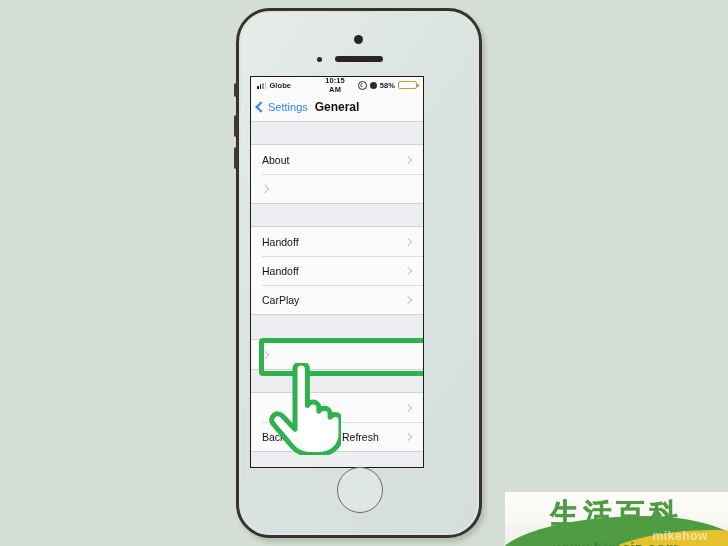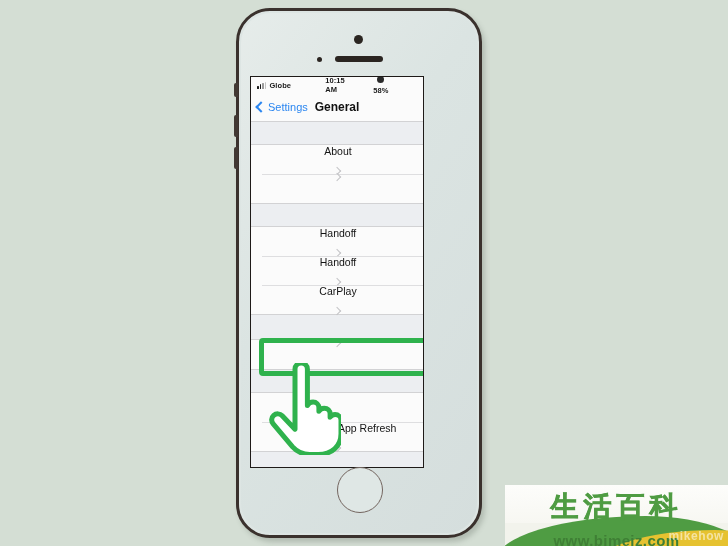--- a/index.html
+++ b/index.html
@@ -117,24 +117,24 @@
   }
   #status-bar-left { display: flex; align-items: center; gap: 3px; width: 70px; }
   #signal-bars-icon { display: flex; align-items: flex-end; gap: 1px; height: 7px; }
   #signal-bars-icon i {
     display: block; width: 1.6px; background: #1a1a1a; border-radius: 0.5px;
   }
   #signal-bars-icon i:nth-child(1) { height: 3px; }
   #signal-bars-icon i:nth-child(2) { height: 4.5px; }
   #signal-bars-icon i:nth-child(3) { height: 6px; background:#9a9a9a; }
   #signal-bars-icon i:nth-child(4) { height: 7px; background:#c4c4c4; }
-  #status-bar-center { flex: 1; }
+  #status-bar-center { flex: 1; text-align: center; }
   #status-bar-right {
     width: 74px; display: flex; align-items: center;
-    justify-content: flex-end; gap: 3px; flex-direction: column;
+    justify-content: flex-end; gap: 3px;
   }
   .mini-round-icon {
     width: 7px; height: 7px; border-radius: 50%;
     border: 1px solid #2a2a2a; position: relative;
     font-size: 5px; line-height: 6px; text-align: center;
   }
   #alarm-clock-icon {
     width: 7px; height: 7px; border-radius: 50%;
     background: #2a2a2a;
   }
@@ -188,21 +188,20 @@
     height: 29px;
     display: flex;
     align-items: center;
     padding-left: 11px;
     padding-right: 9px;
     font-size: 10.5px;
     color: #121212;
     background: #fbfbfb;
     position: relative;
     cursor: pointer;
-    flex-direction: column;
   }
   .list-row + .list-row::before {
     content: "";
     position: absolute; left: 11px; right: 0; top: 0;
     height: 1px; background: #dedee0;
   }
   .row-label { flex: 1; }
   .chevron-right-icon {
     width: 5px; height: 5px;
     border-top: 1.4px solid #c3c3c6;
@@ -235,21 +234,21 @@
     z-index: 7;
     pointer-events: none;
   }
 
   
   #watermark {
     position: absolute;
     right: 0;
     bottom: 0;
     width: 223px;
-    height: 61px;
+    height: 54px;
     overflow: hidden;
   }
   #watermark-bg {
     position: absolute; inset: 0;
     background: linear-gradient(180deg,#fdfdfb 0%, #f7f7f2 62%, #f2f3ec 63%, #f2f3ec 100%);
   }
   #watermark-wave-green {
     position: absolute; left: -10px; bottom: -16px; width: 260px; height: 46px;
     background: #4f9c43;
     border-radius: 58% 42% 0 0 / 100% 100% 0 0;
@@ -271,21 +270,21 @@
   }
   #watermark-url {
     position: absolute; left: 0; right: 0; top: 47px;
     text-align: center;
     font-size: 15px;
     font-weight: bold;
     color: #3f7f35;
     letter-spacing: 0.4px;
   }
   #watermark-ghost-text {
-    position: absolute; right: 4px; bottom: 3px;
+    position: absolute; right: 20px; bottom: 3px;
     font-size: 12px; font-weight: bold;
     color: rgba(255,255,255,0.55);
     letter-spacing: 0.6px;
   }
 </style>
 </head>
 <body>
 
 <div id="phone-device">
   <div id="phone-inner-sheen"></div>

